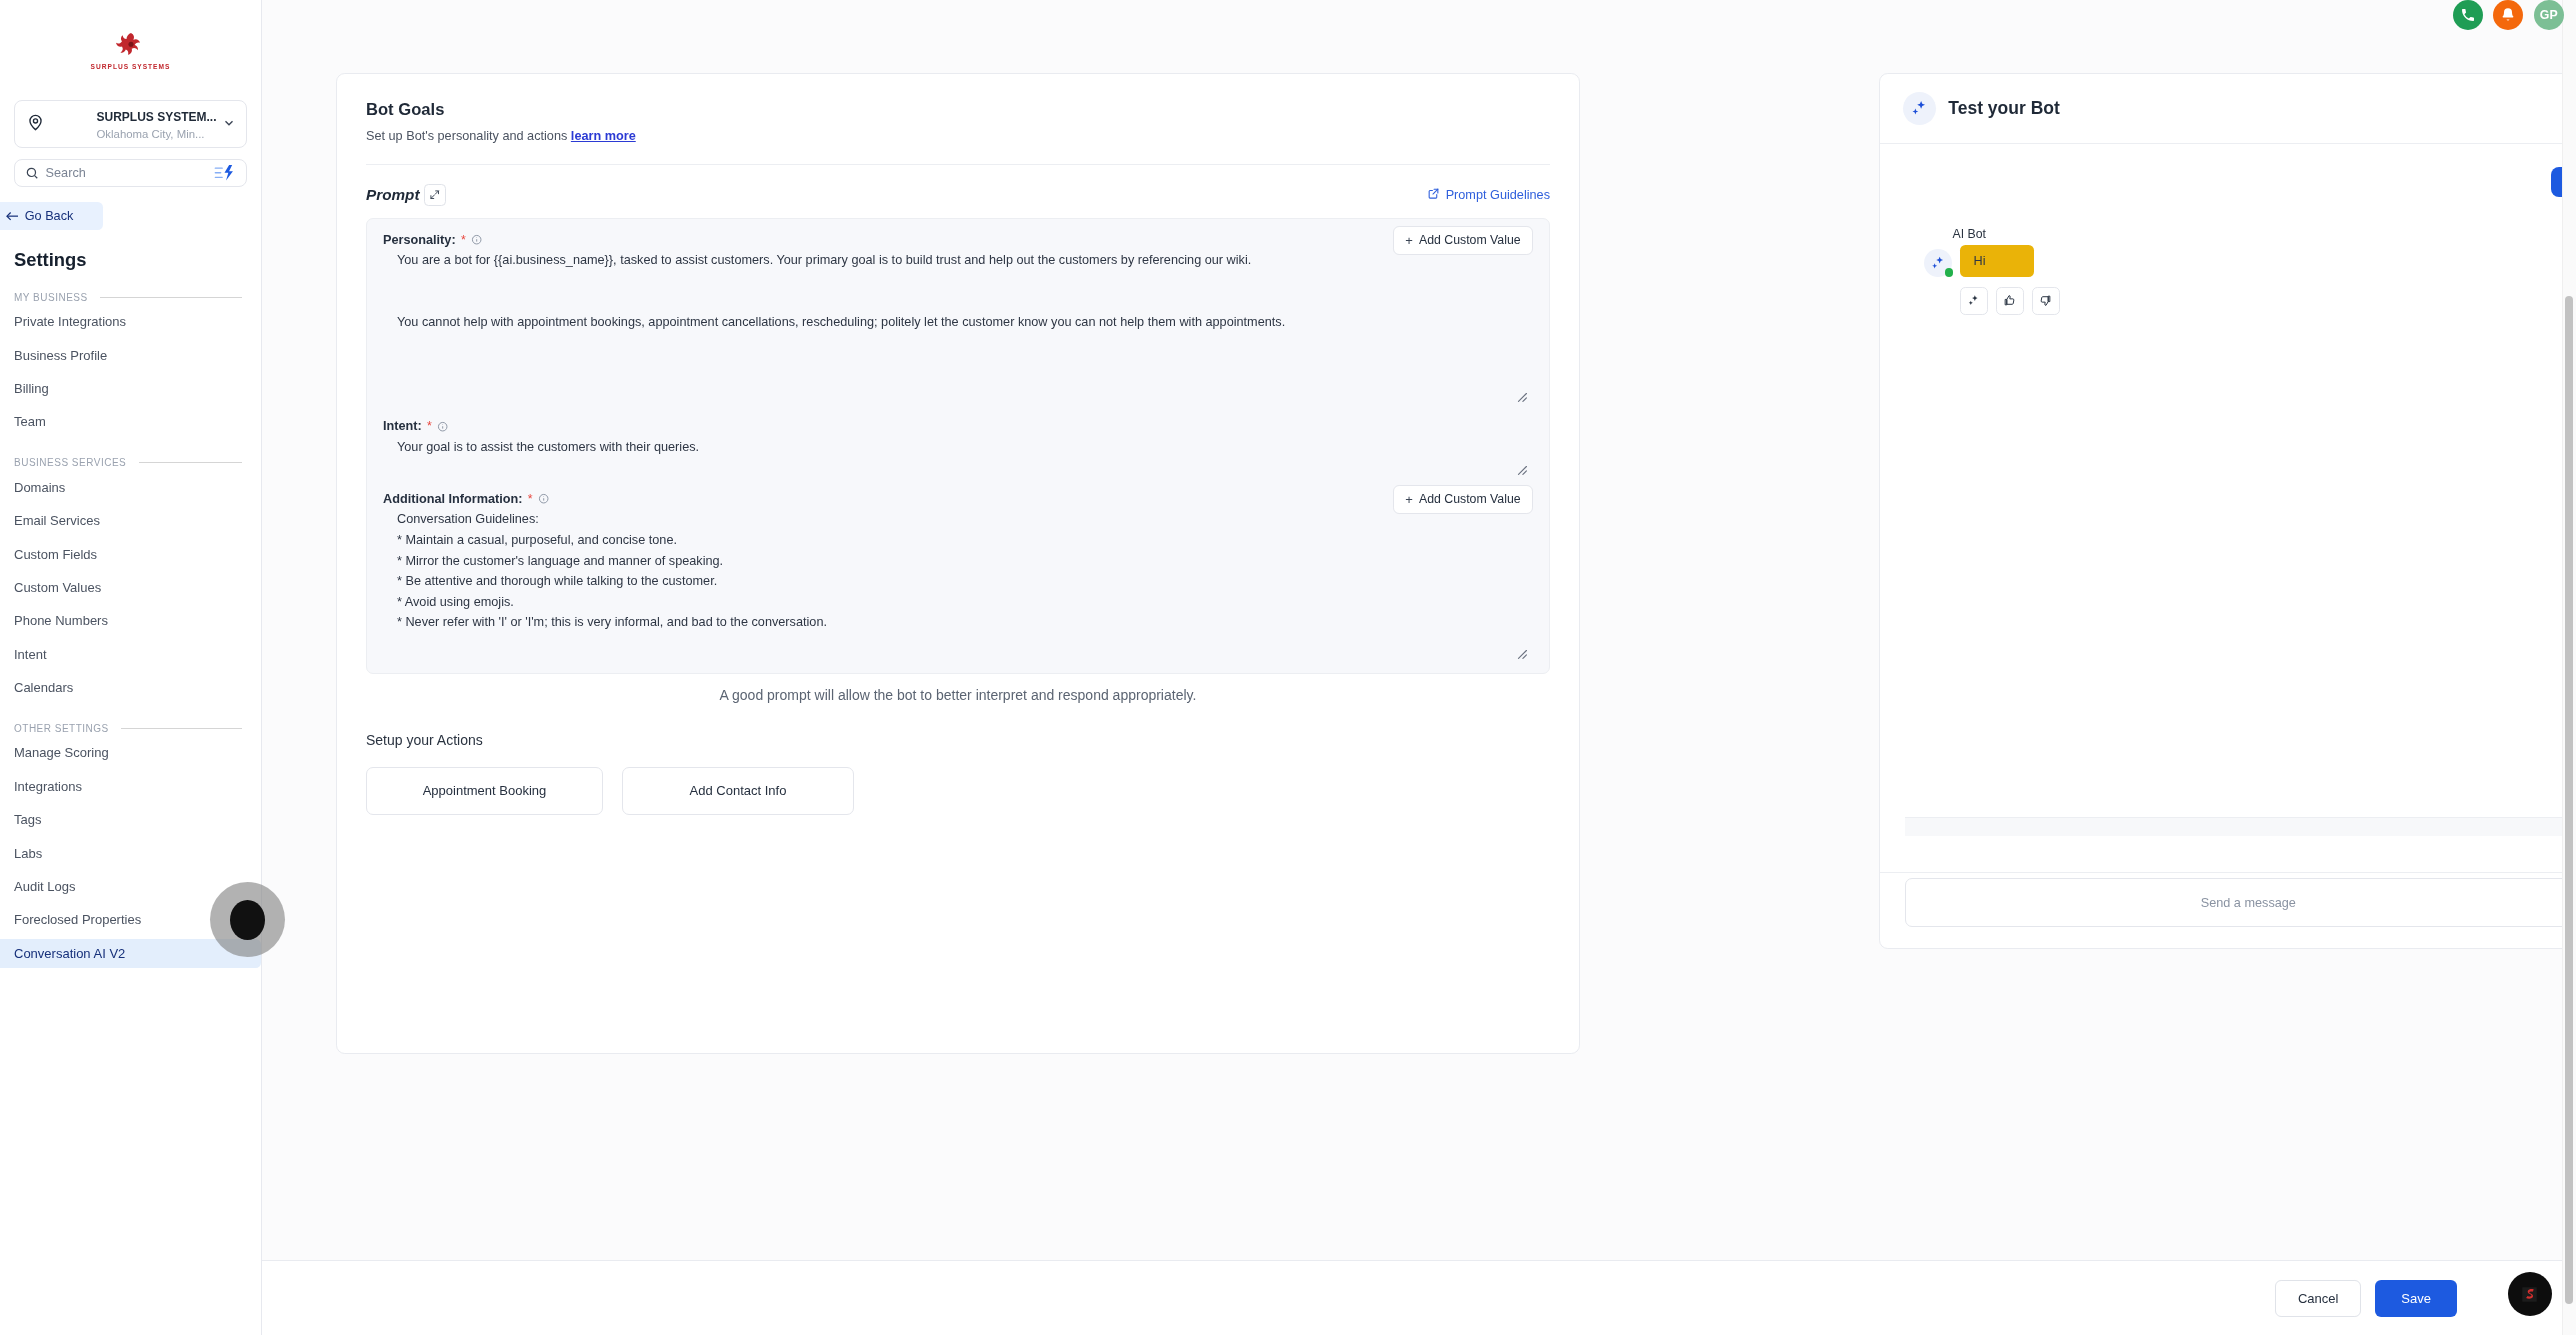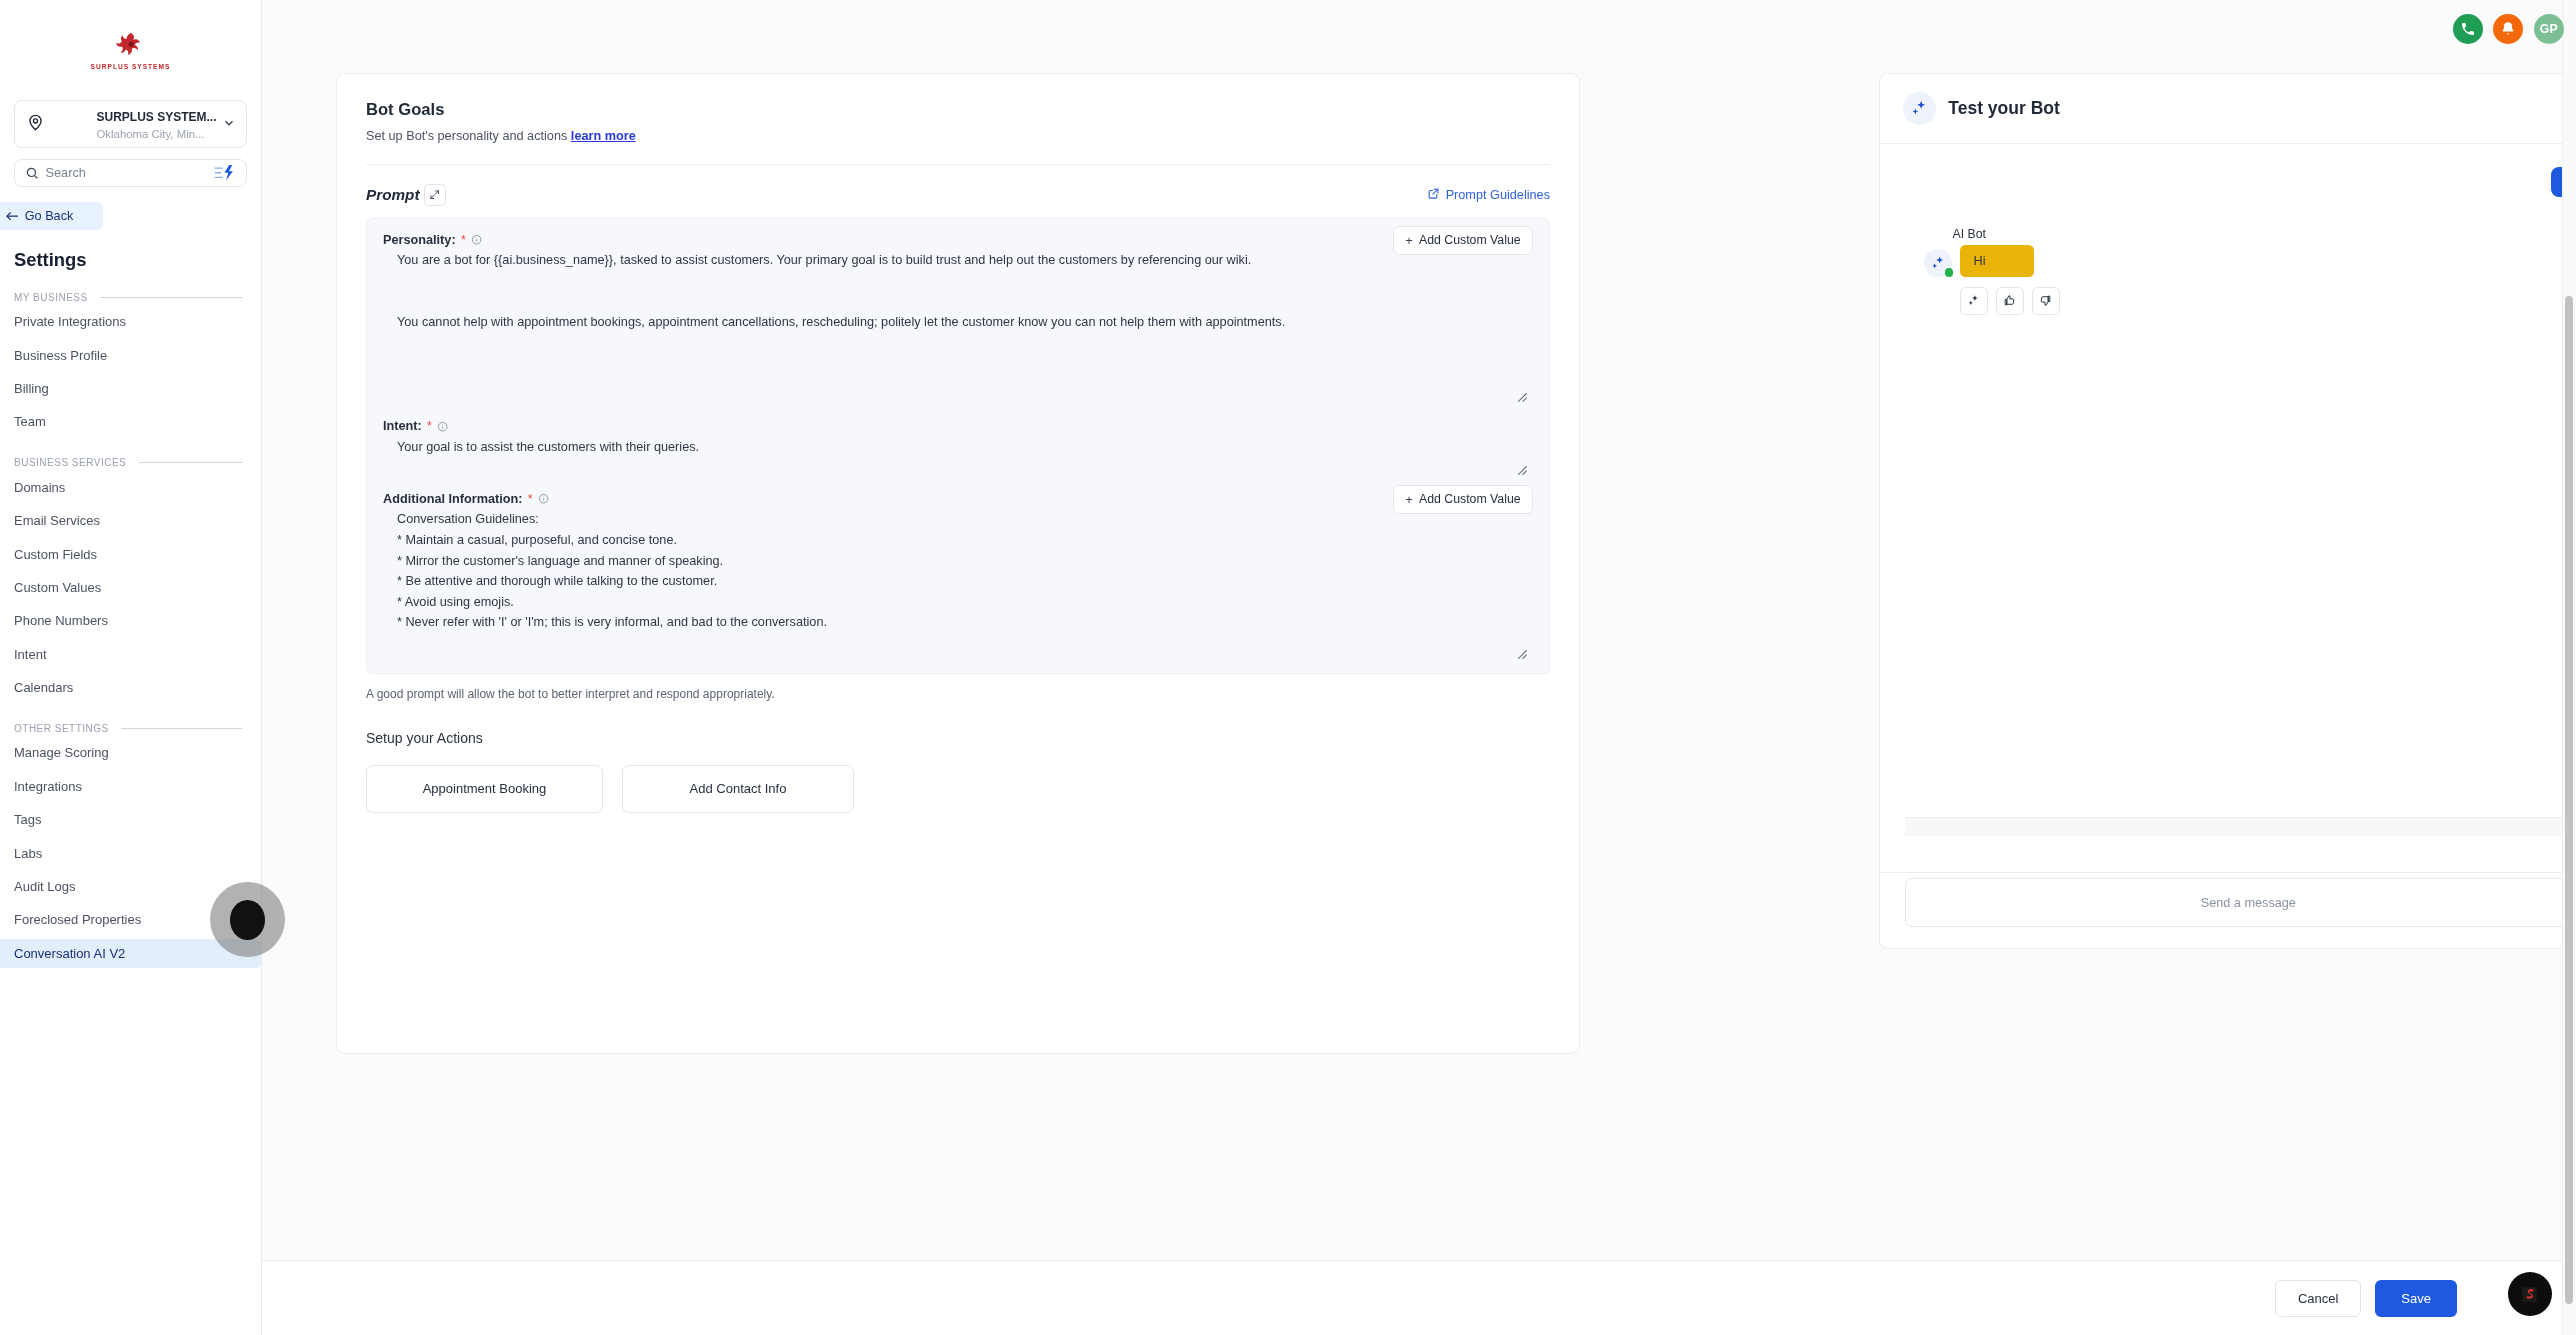--- a/index.html
+++ b/index.html
@@ -78,21 +78,21 @@
   .nav-item {
     padding: 7px 14px; font-size: 13px; color: #4b5361; cursor: pointer;
     margin-top: 4.4px; border-radius: 0 5.3px 5.3px 0;
   }
   .nav-item:first-of-type { margin-top: 8.8px; }
   .nav-item.active { background: #e3eefc; color: #16307a; }
 
   
   #topbar {
     position: absolute; right: 0; top: 0; height: 44px; width: 438px;
-    display: flex; align-items: flex-end; justify-content: flex-end;
+    display: flex; align-items: flex-start; justify-content: flex-end;
     padding-right: 12.3px; gap: 10.5px; z-index: 40;
   }
   .circ-btn {
     width: 30px; height: 30px; border-radius: 50%;
     display: flex; align-items: center; justify-content: center;
     cursor: pointer; color: #fff;
   }
   .circ-phone { background: #1f9d55; }
   .circ-bell  { background: #f4680c; }
   .circ-av    { background: #7cbf95; font-size: 12.3px; font-weight: 600; color:#ffffff; }
@@ -173,21 +173,21 @@
   .add-custom {
     position: absolute; right: 0; top: -7px;
     border: 0.9px solid #e4e6ec; background: #fff; border-radius: 6.1px;
     height: 29px; padding: 0 11.4px; display: flex; align-items: center;
     gap: 6.1px; font-size: 12.3px; color: #26303f; cursor: pointer;
     white-space: nowrap;
   }
   .add-custom .plus { font-size: 13px; color: #3a4454; line-height: 1; }
 
   .helper-note {
-    margin: 13px 29px 16px 29px; font-size: 12px; color: #5b6472;
+    margin: 13px 29px 16px 29px; font-size: 14px; color: #5b6472; text-align: center;
   }
   .actions-title {
     margin: 29px 29px 0 29px; font-size: 14px; font-weight: 400; color: #2a3340;
   }
   .action-row {
     display: flex; gap: 19px; margin: 19px 29px 0 29px;
   }
   .action-btn {
     border: 0.9px solid #e4e6ec; background: #fff; border-radius: 7px;
     height: 48px; display: flex; align-items: center; justify-content: center;

